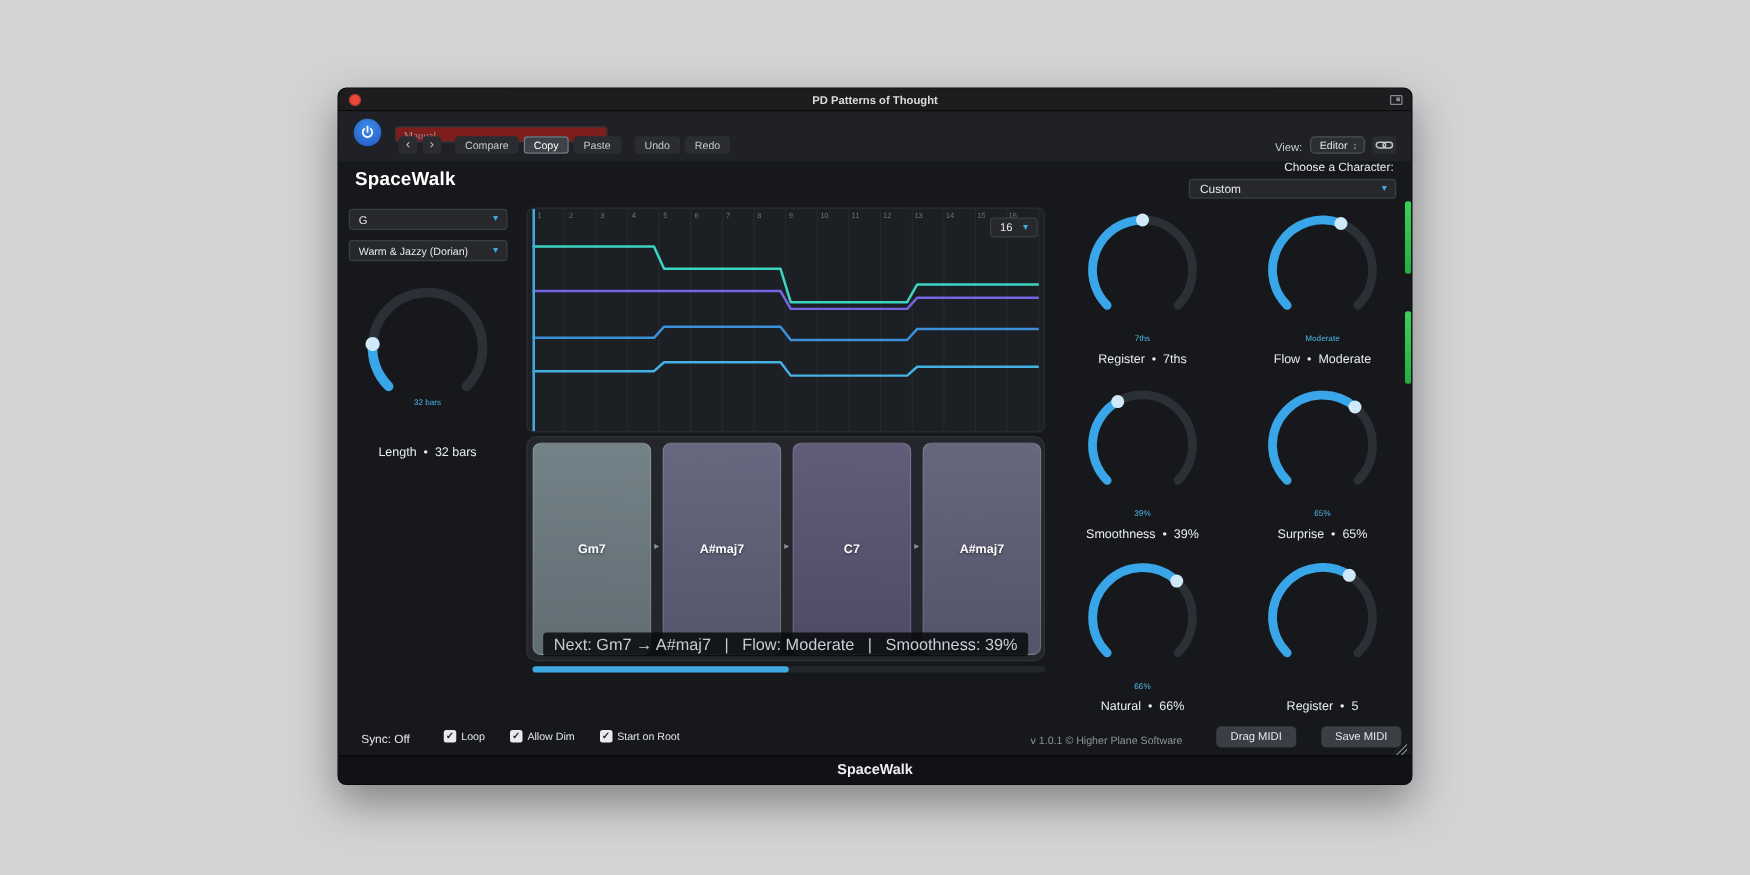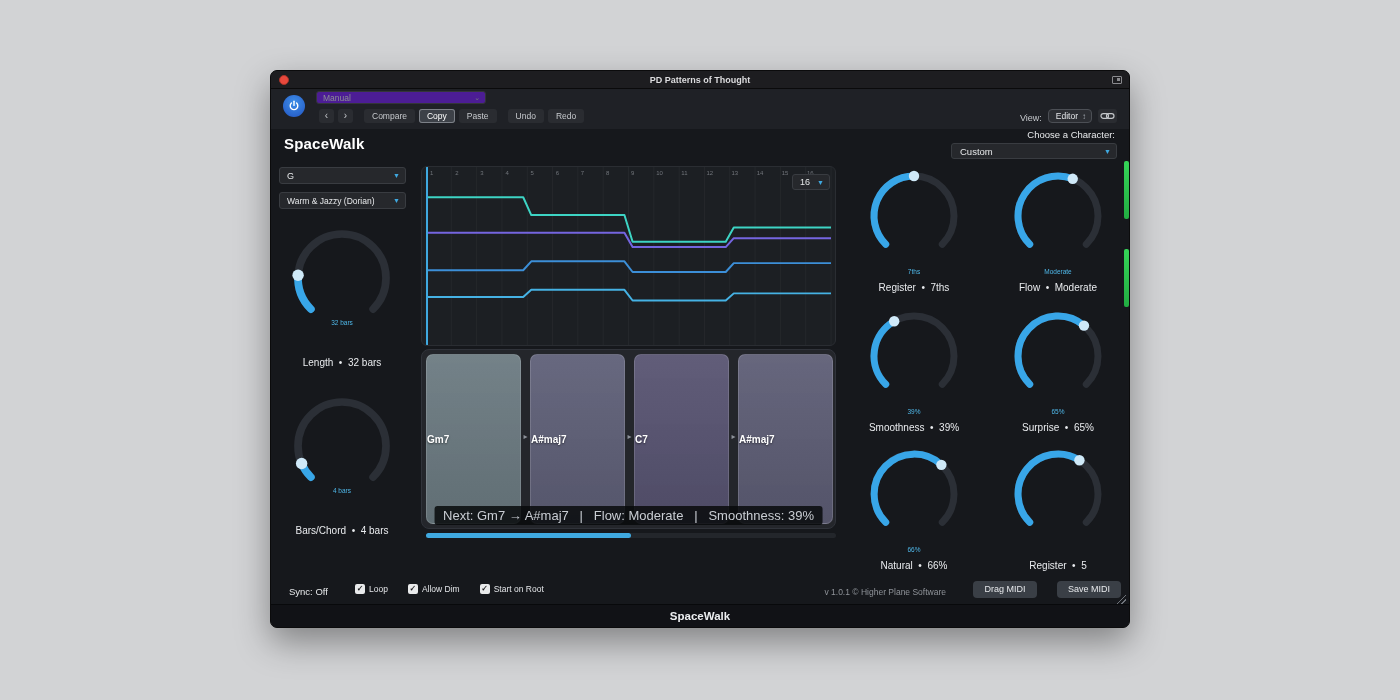--- a/index.html
+++ b/index.html
@@ -17,23 +17,23 @@
   .title { font-size:9px; font-weight:bold; color:#dcdcde; }
   .win-icon { position:absolute; right:7px; top:5px; width:10px; height:8px;
     border:1px solid #8a8a8e; border-radius:1px; }
   .win-icon::after { content:""; position:absolute; right:1px; top:1px; width:3px; height:3px; background:#8a8a8e; }
 
   
   .toolbar { position:absolute; left:0; top:18px; right:0; height:40px; background:#1f2126; }
   .power-btn { position:absolute; left:12px; top:24px; width:22px; height:22px; border-radius:50%;
     background:radial-gradient(circle at 50% 35%, #3e8fe8, #2254c2);
     display:flex; align-items:center; justify-content:center; }
-  .preset-dd { position:absolute; left:45px; top:20px; width:170px; height:13px; background:#4c1d95;
+  .preset-dd { position:absolute; left:45px; top:30px; width:170px; height:13px; background:#7f1d1d;
     border:1px solid #343539; border-radius:3px; color:#8b8e93; font-size:8.5px;
-    display:flex; align-items:center; padding-left:6px; }
+    display:flex; align-items:center; padding-left:6px;font-family:Liberation Serif, serif; }
   .preset-dd .gray-arrow { margin-left:auto; padding-right:5px; color:#75787d; font-size:7px; }
   .gray-arrow::after { content:"⌄"; }
 
   .nav-row { position:absolute; left:48px; top:38px; display:flex; gap:4px; align-items:center; }
   .nav-btn { width:15px; height:14px; background:#2a2c31; border-radius:3px; color:#c3c6ca;
     font-size:10px; line-height:13px; text-align:center; }
   .tbtn { height:14px; background:#2a2c31; border-radius:3px; color:#c6c9cd; font-size:8.5px;
     line-height:14px; padding:0 8px; white-space:nowrap; }
   .tbtn.first { margin-left:7px; }
   .tbtn.group { margin-left:7px; }
@@ -78,21 +78,21 @@
   .chart-axis { position:absolute; left:4px; top:0; bottom:0; width:2px; background:#3fa9e0; }
   #chart-svg { position:absolute; left:0; top:0; width:100%; height:100%; }
   #ruler { position:absolute; left:8px; right:3px; top:3px; height:8px; display:flex; }
   #ruler span { flex:1; font-size:6px; color:#70747a; }
   .bars-dd { right:5px; top:7px; width:38px; height:16px; font-size:9px; padding-left:7px; left:auto; }
 
   
   .cards-panel { position:absolute; left:150px; top:278px; width:415px; height:180px;
     background:#24262b; border:1px solid #30333a; border-radius:8px; }
   .card { position:absolute; top:4px; width:95px; height:170px; border-radius:7px;
-    border:1px solid rgba(255,255,255,.14); display:flex; align-items:center; justify-content:flex-start;
+    border:1px solid rgba(255,255,255,.14); display:flex; align-items:center; justify-content:center;
     color:#fff; font-size:10px; font-weight:bold; text-shadow:0 1px 2px rgba(0,0,0,.5); }
   .card-arrow { position:absolute; top:82px; width:9px; text-align:center; font-size:8px; color:#8d929a; }
   .status-strip { position:absolute; left:50%; transform:translateX(-50%); bottom:3px;
     background:rgba(8,10,12,.85); border-radius:3px; padding:2px 9px; font-size:13px; color:#c9cdd3; white-space:pre; }
 
   .progress-track { position:absolute; left:155px; top:462px; width:410px; height:5px; border-radius:3px; background:#23262b; }
   #progress-fill { height:100%; width:0; background:#3fa9e0; border-radius:3px; }
 
   .actions { position:absolute; left:150px; top:480px; width:415px; display:flex; justify-content:center; gap:9px; }
   .action-btn { height:18px; background:#2f3237; border-radius:9px; color:#dfe2e6; font-size:9.5px;
@@ -183,29 +183,20 @@
   </div>
 
   <div class="kcell left-knob" style="left:16px; top:152px; width:110px;">
     <svg viewBox="0 0 100 100">
         <path d="M21.72 78.28 A40 40 0 1 1 78.28 78.28" stroke="#2b2f36" stroke-width="7" fill="none" stroke-linecap="round"></path>
         <path d="M21.72 78.28 A40 40 0 0 1 10.08 47.49" stroke="#38a6e8" stroke-width="7" fill="none" stroke-linecap="round"></path>
         <circle cx="10.078930862869136" cy="47.48837921882746" r="5.2" fill="#cfe9f8"></circle>
       </svg>
     <div class="kvalue">32 bars</div>
     <div class="kcaption">Length  •  32 bars</div>
-  </div>
-  <div class="kcell left-knob" style="left:16px; top:320px; width:110px;">
-    <svg viewBox="0 0 100 100">
-        <path d="M21.72 78.28 A40 40 0 1 1 78.28 78.28" stroke="#2b2f36" stroke-width="7" fill="none" stroke-linecap="round"></path>
-        <path d="M21.72 78.28 A40 40 0 0 1 13.29 65.89" stroke="#38a6e8" stroke-width="7" fill="none" stroke-linecap="round"></path>
-        <circle cx="13.289814972640748" cy="65.88591562539122" r="5.2" fill="#cfe9f8"></circle>
-      </svg>
-    <div class="kvalue">4 bars</div>
-    <div class="kcaption">Bars/Chord  •  4 bars</div>
   </div>
 
   <div class="chart">
     <svg id="chart-svg" viewBox="0 0 415 180" preserveAspectRatio="none">
         <line x1="29.4375" x2="29.4375" y1="0" y2="180" stroke="rgba(255,255,255,0.045)"></line>
         <line x1="54.875" x2="54.875" y1="0" y2="180" stroke="rgba(255,255,255,0.045)"></line>
         <line x1="80.3125" x2="80.3125" y1="0" y2="180" stroke="rgba(255,255,255,0.045)"></line>
         <line x1="105.75" x2="105.75" y1="0" y2="180" stroke="rgba(255,255,255,0.045)"></line>
         <line x1="131.1875" x2="131.1875" y1="0" y2="180" stroke="rgba(255,255,255,0.045)"></line>
         <line x1="156.625" x2="156.625" y1="0" y2="180" stroke="rgba(255,255,255,0.045)"></line>

